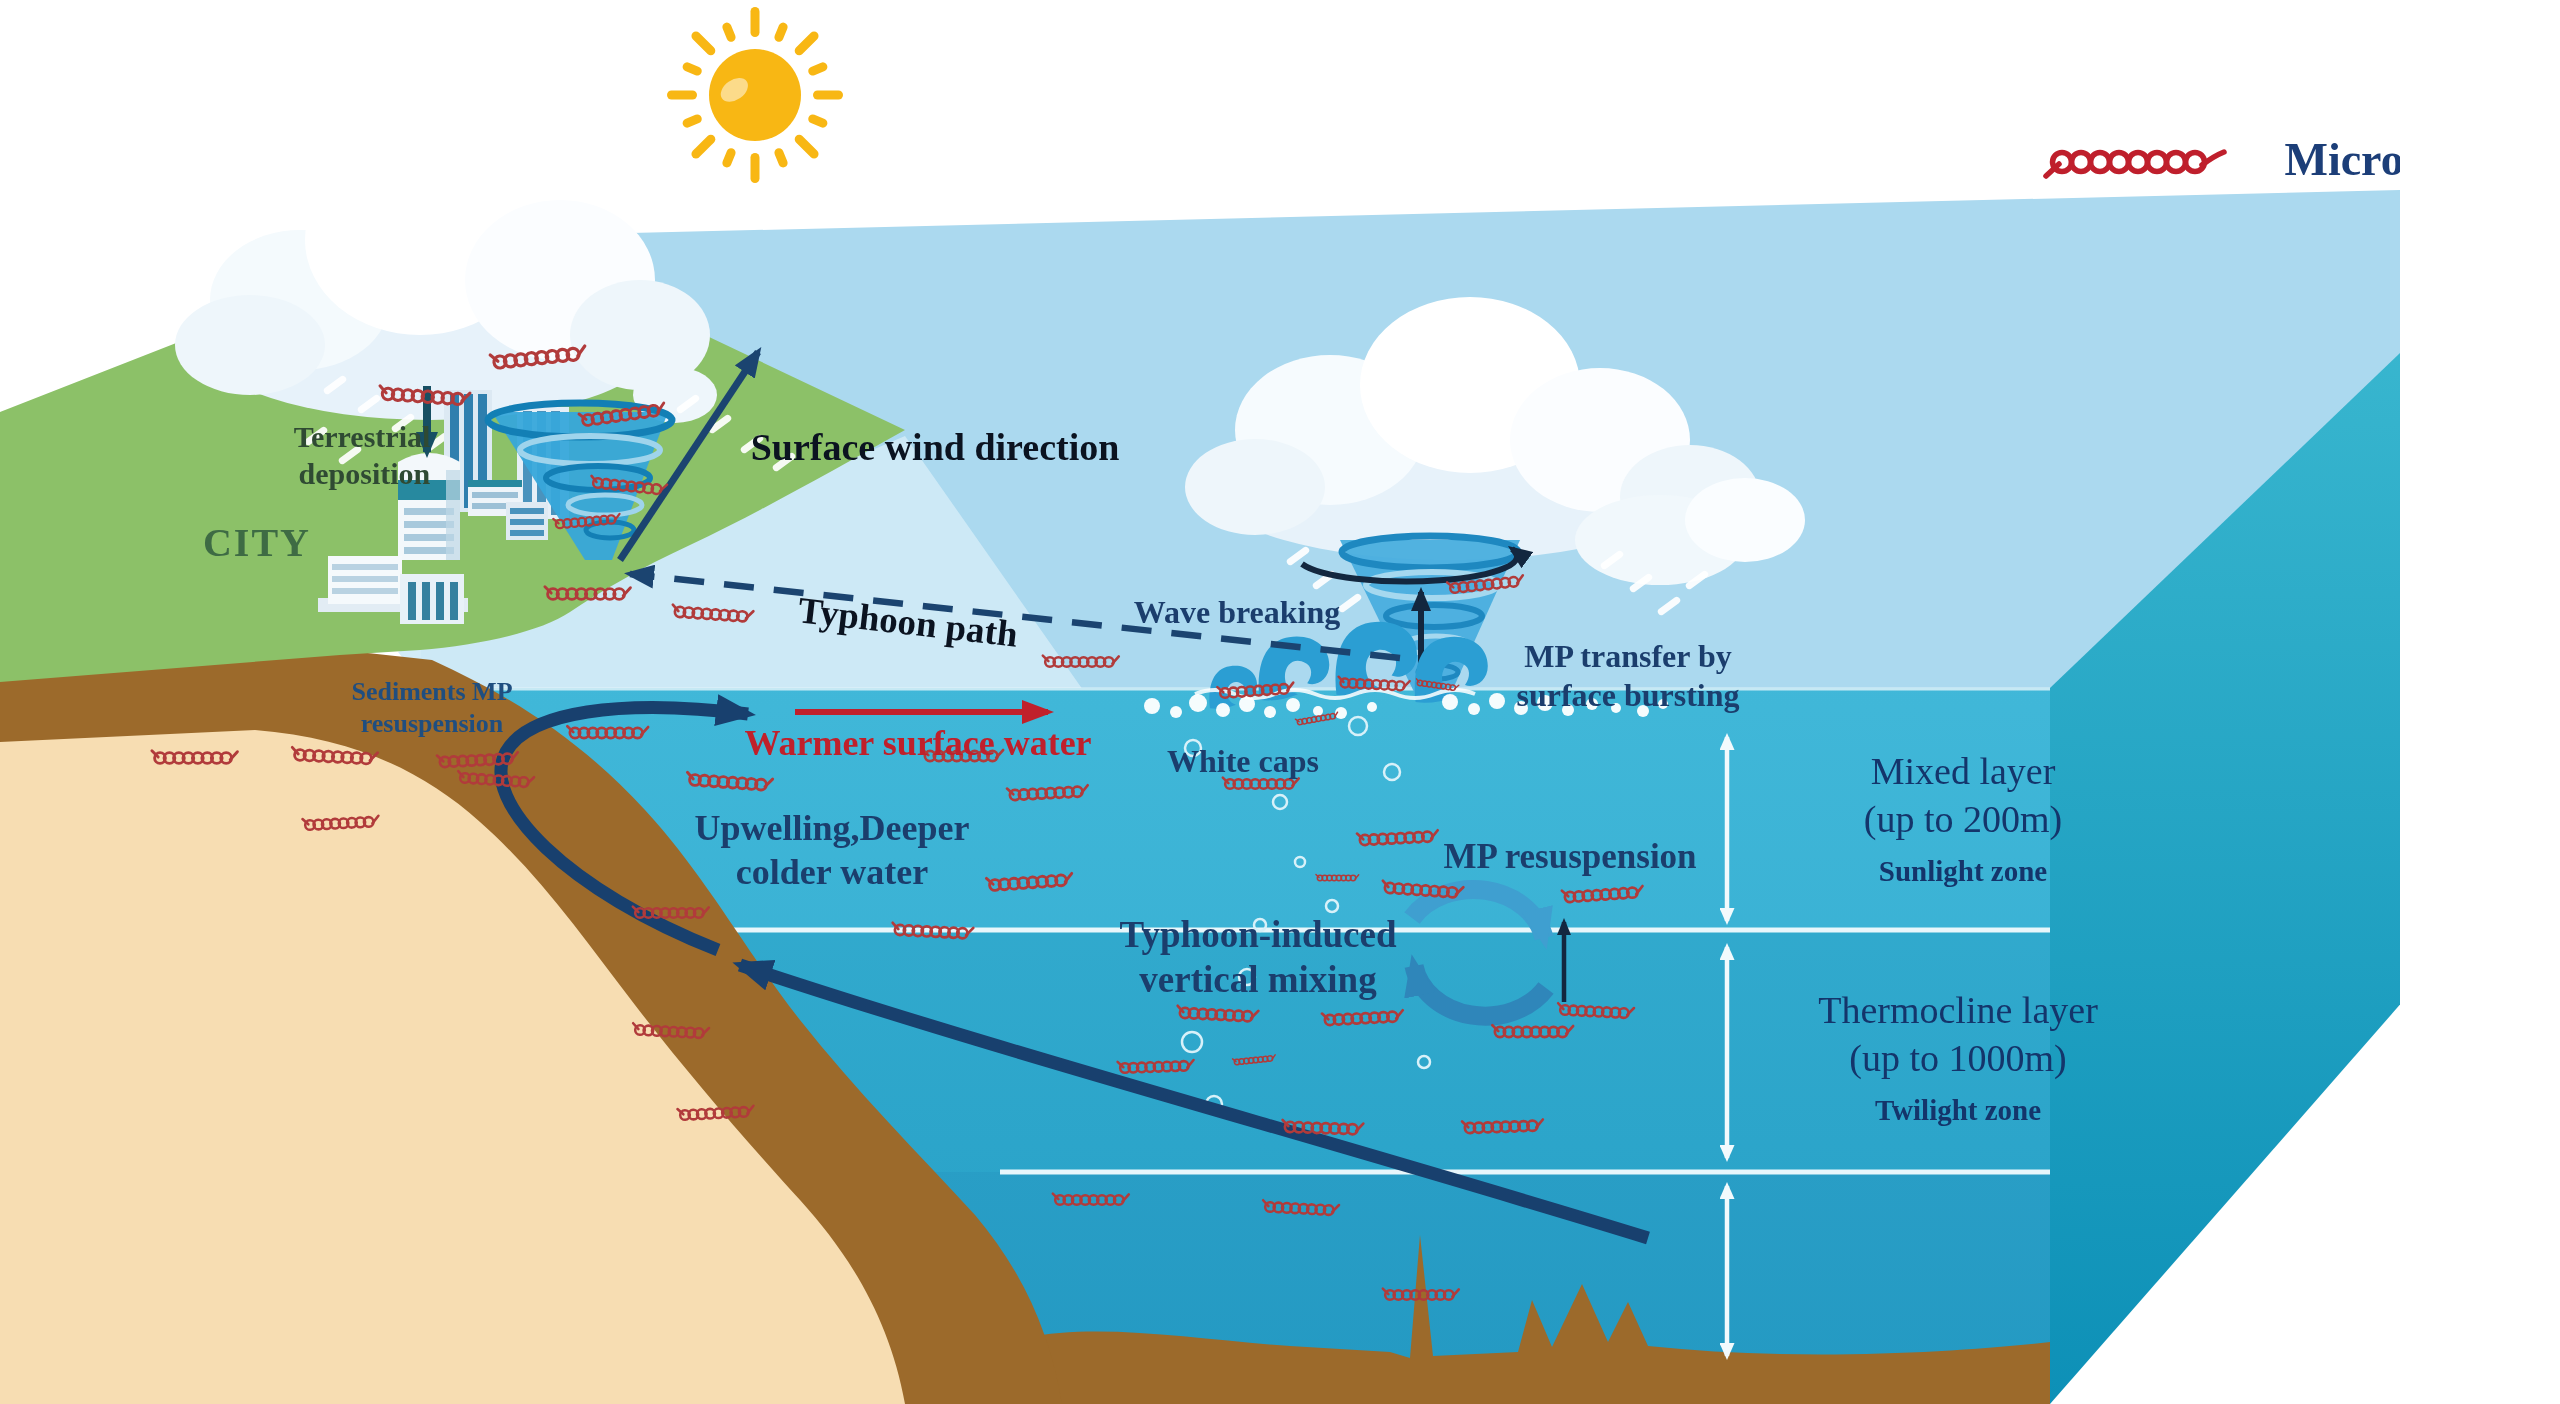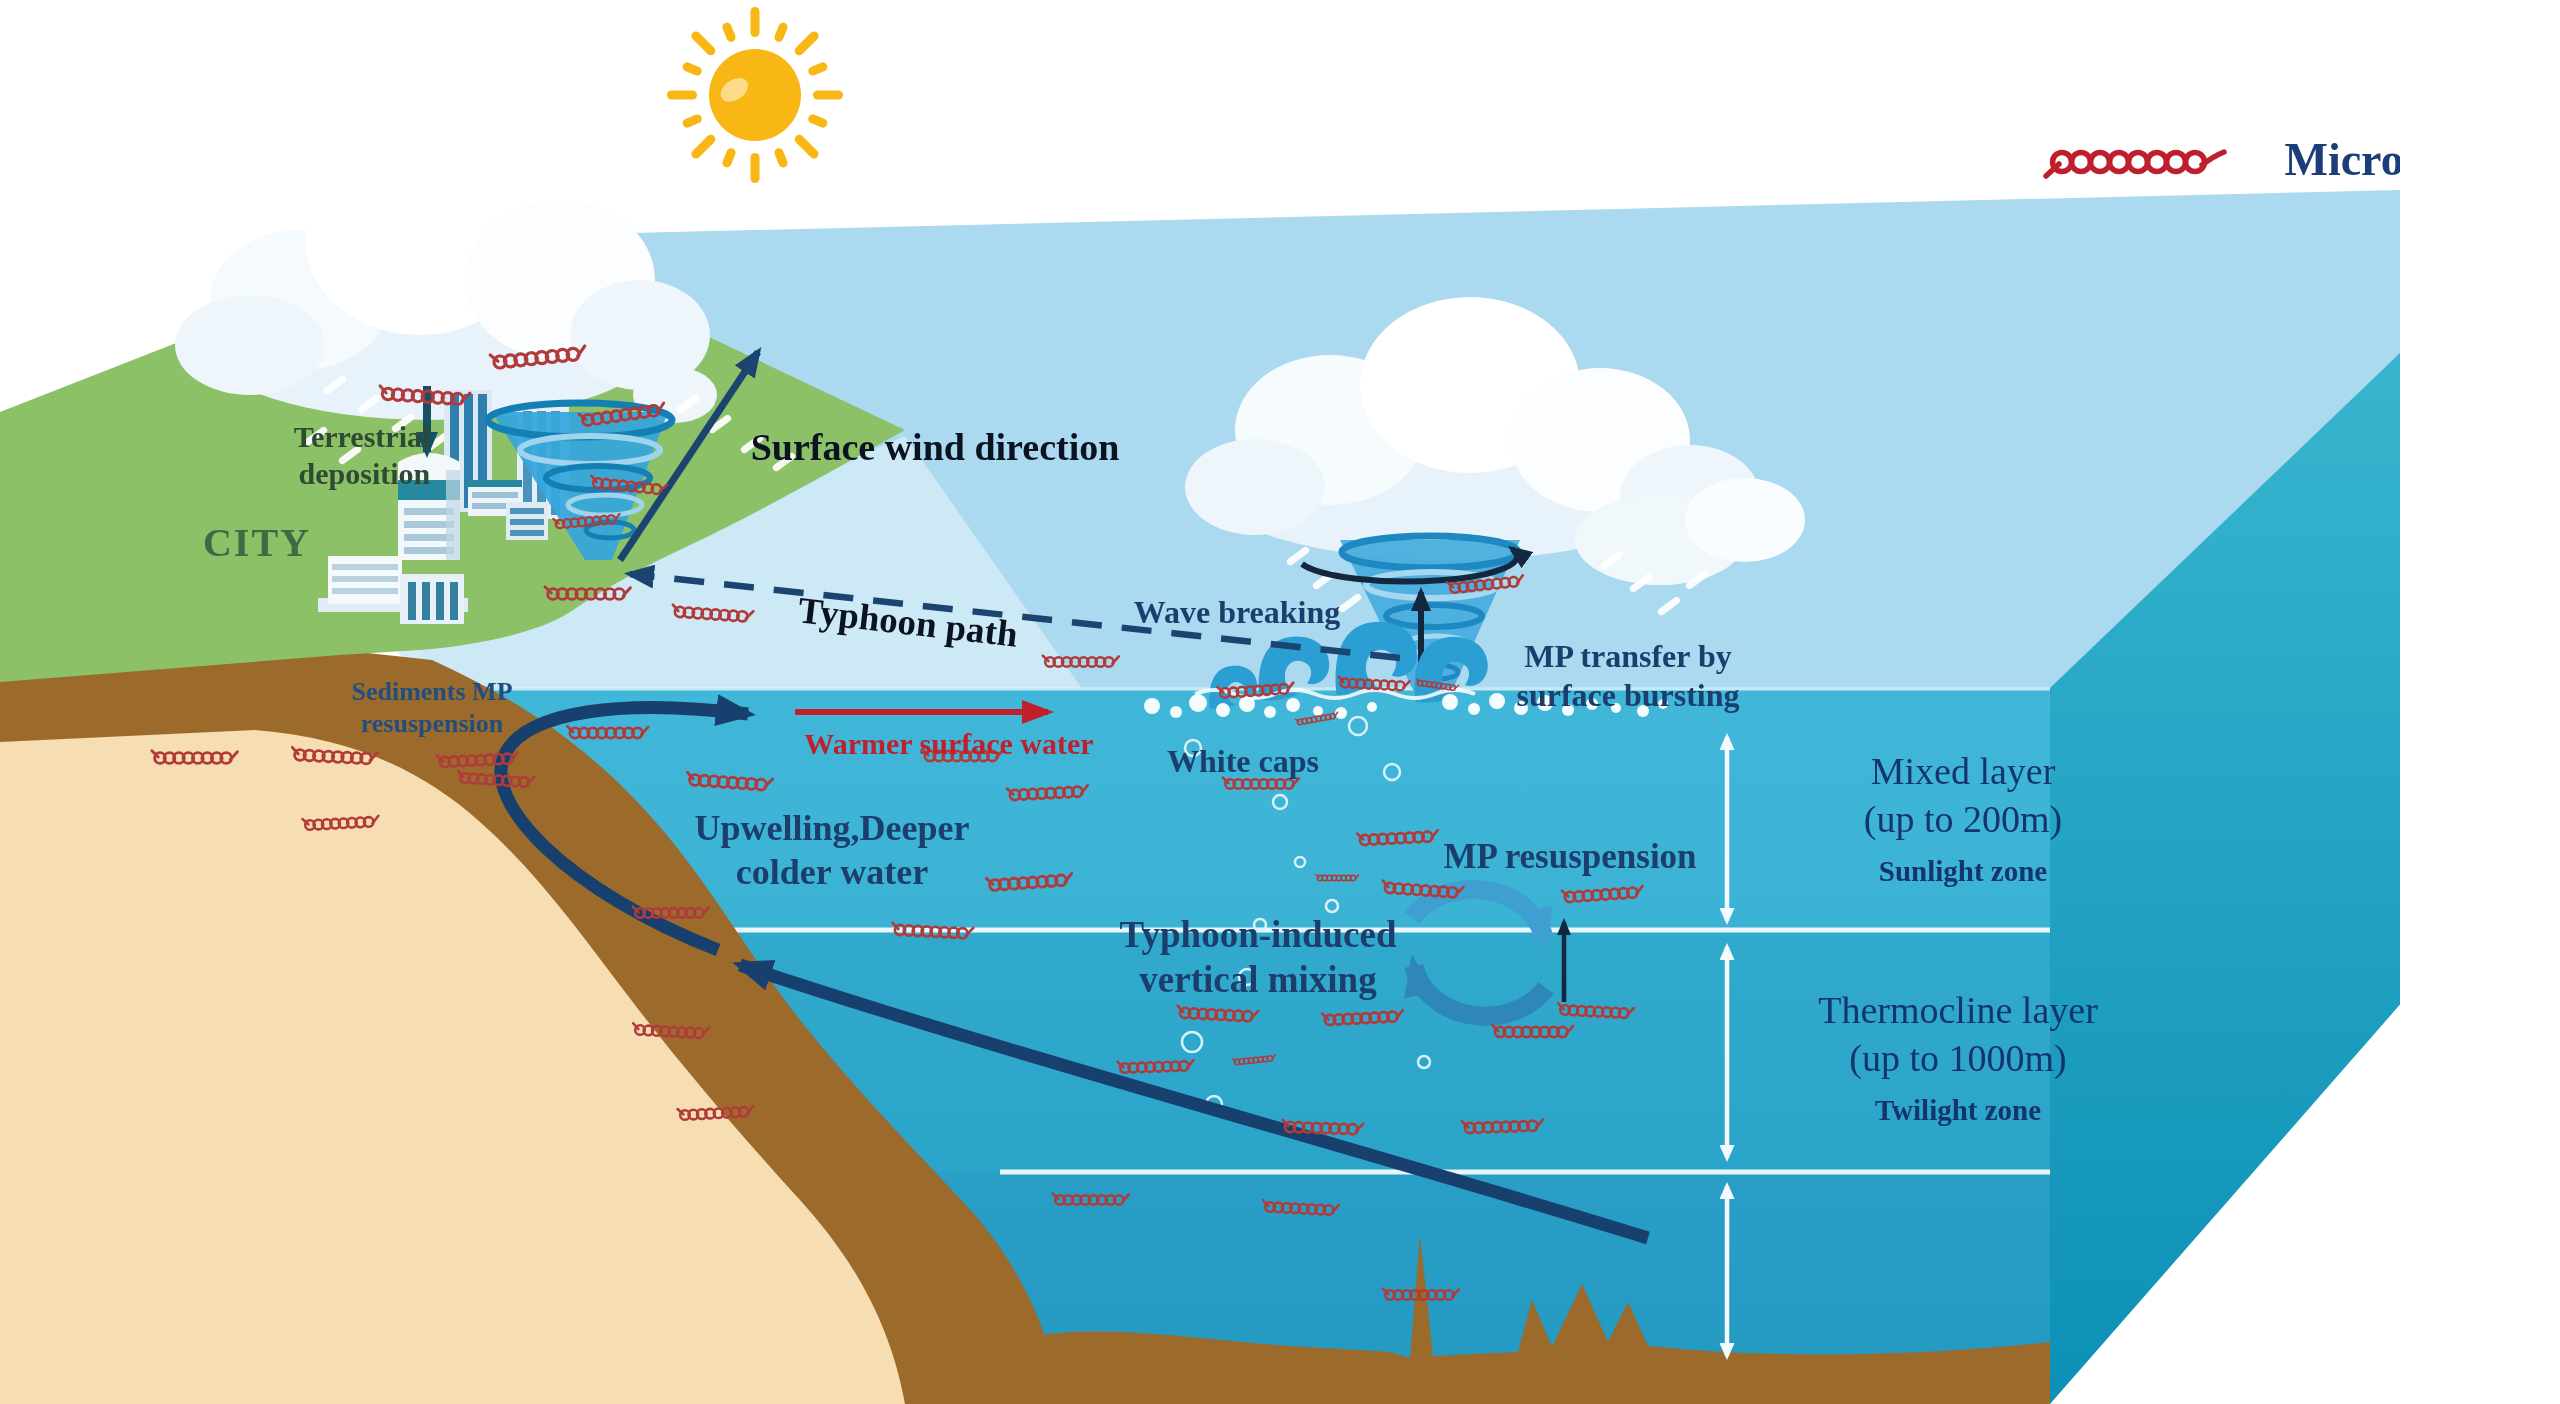--- a/index.html
+++ b/index.html
@@ -374,21 +374,21 @@
 
 <div class="lbl black" style="left:908px;top:622px;font-size:37px;transform:translate(-50%,-50%) rotate(6.5deg);">Typhoon path</div>
 
 <div class="lbl navy" style="left:1237px;top:613px;font-size:32px;">Wave breaking</div>
 
 <div class="lbl navy" style="left:1243px;top:762px;font-size:32px;">White caps</div>
 
 <div class="lbl navy" style="left:1628px;top:676px;font-size:32px;">MP transfer by
 surface bursting</div>
 
-<div class="lbl red" style="left:949px;top:744px;font-size:30px;">Warmer surface water</div>
+<div class="lbl red" style="left:918px;top:744px;font-size:36px;">Warmer surface water</div>
 
 <div class="lbl sedi" style="left:404px;top:708px;font-size:26px;">Sediments MP
 resuspension</div>
 
 <div class="lbl navy" style="left:832px;top:851px;font-size:36px;">Upwelling,Deeper
 colder water</div>
 
 <div class="lbl navy" style="left:1258px;top:957px;font-size:37px;">Typhoon-induced
 vertical mixing</div>
 

